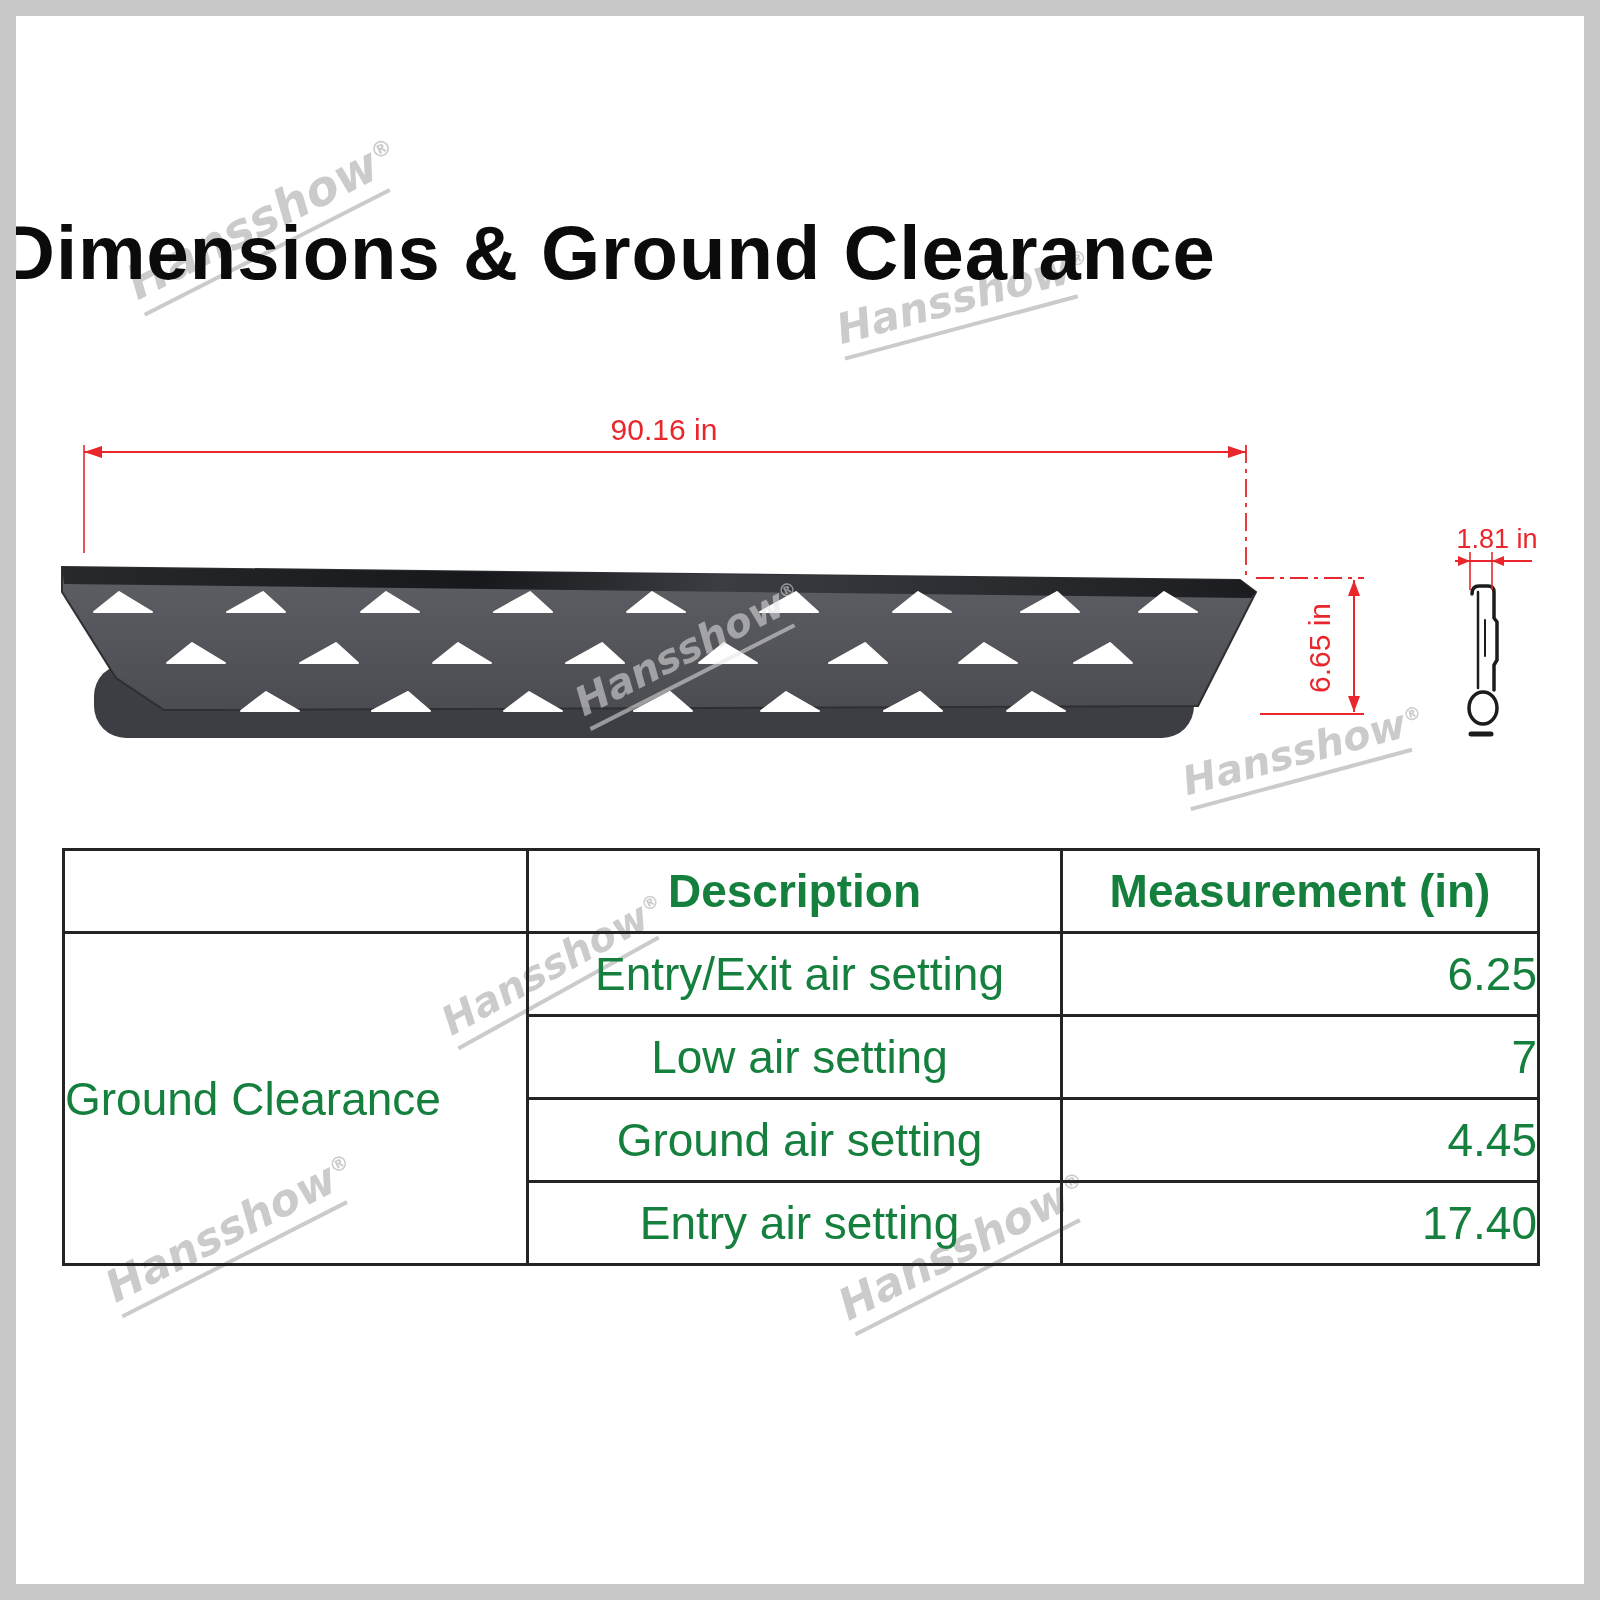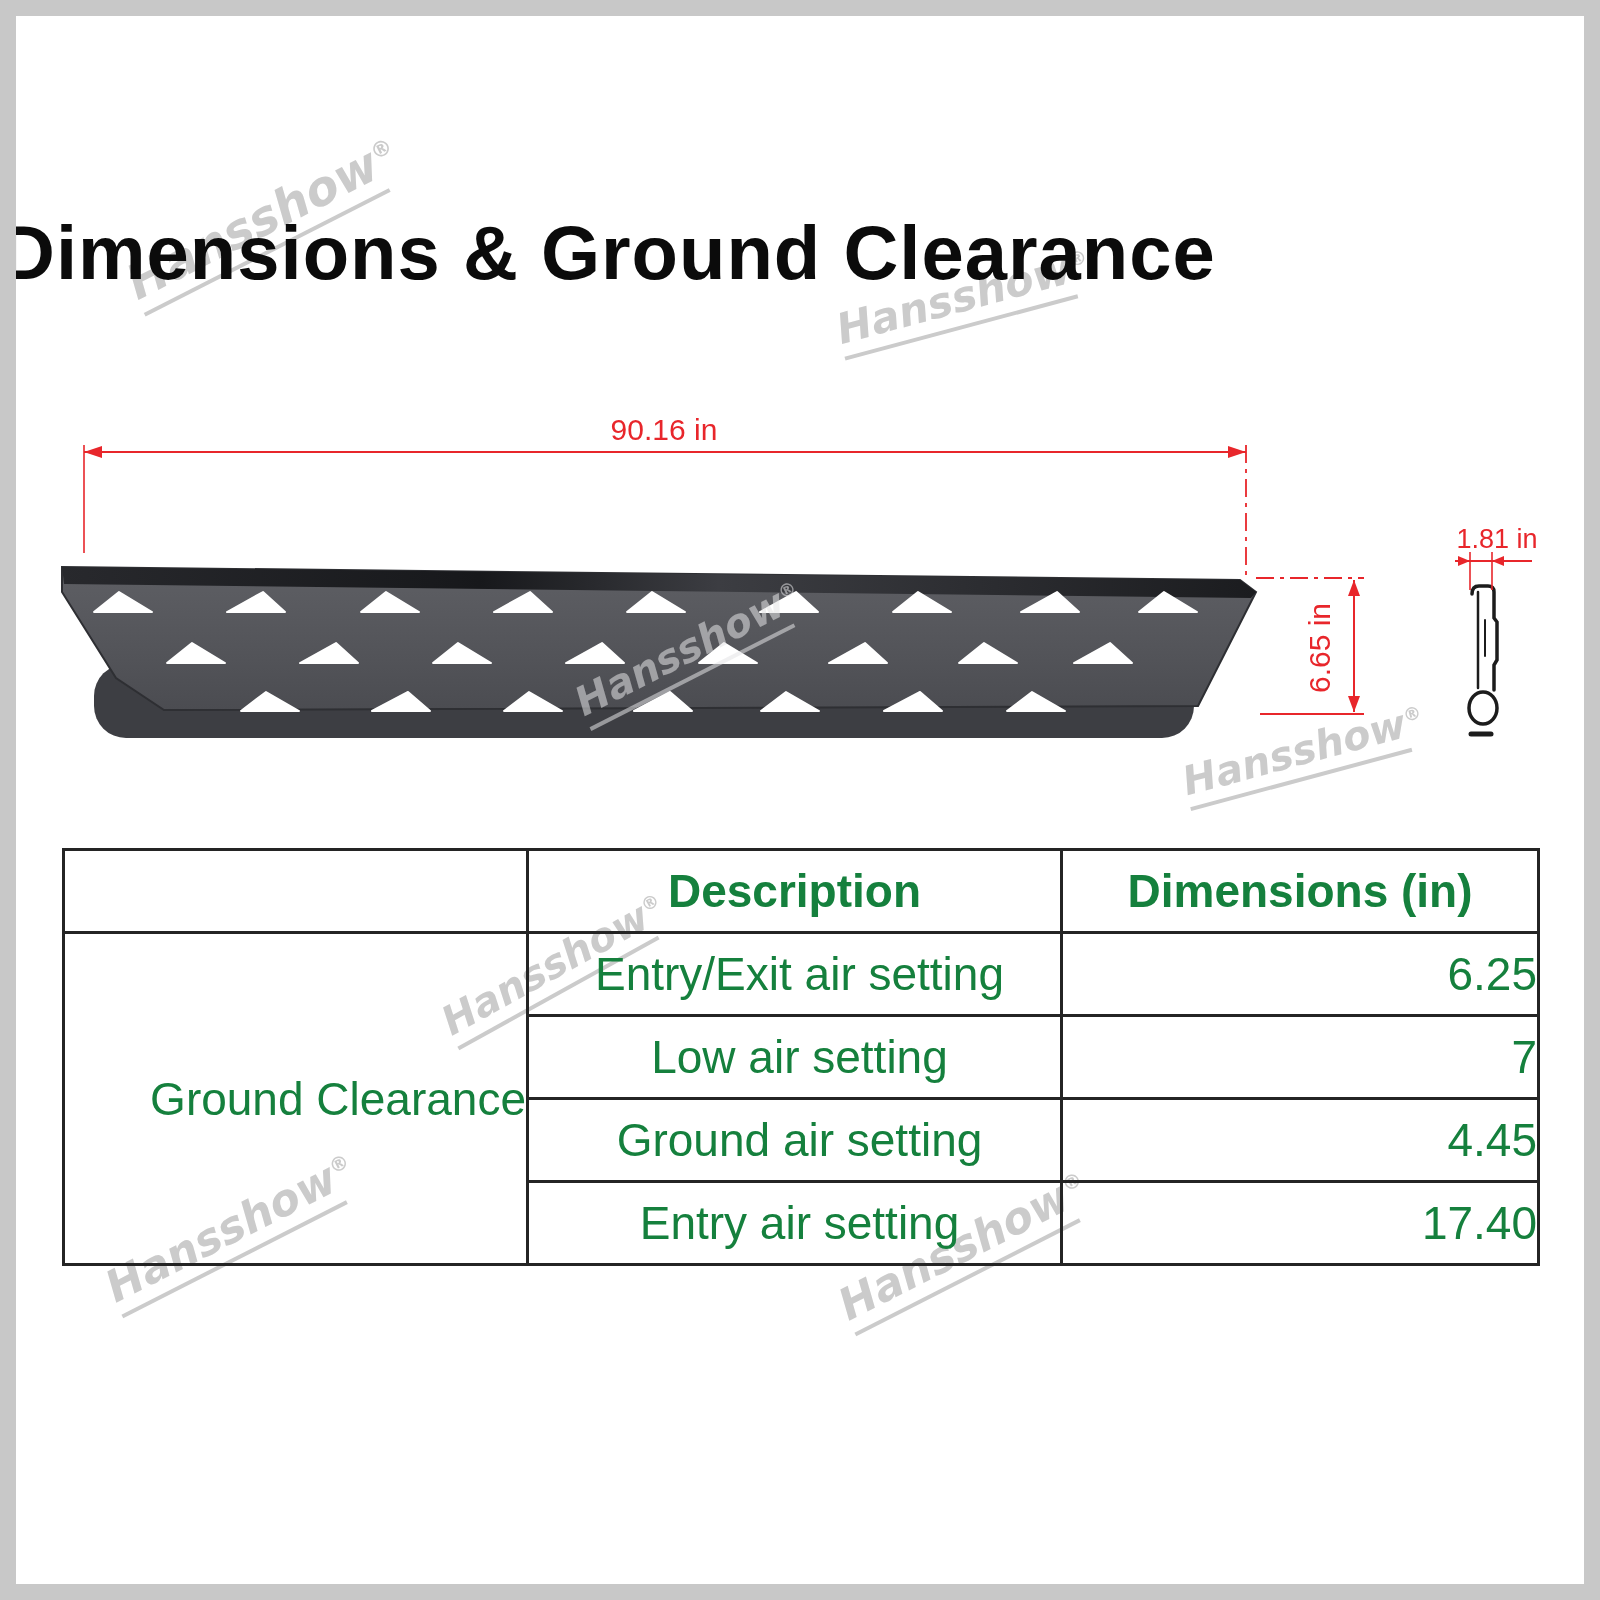--- a/index.html
+++ b/index.html
@@ -29,21 +29,21 @@
 
   
   .spec-table{position:absolute;left:62px;top:848px;z-index:3;border-collapse:collapse;
               table-layout:fixed;font-size:46px;color:#15803d;background:transparent;}
   .spec-table td,.spec-table th{border:3px solid #242424;padding:0;background:transparent;
               overflow:hidden;}
   .spec-table tr{height:83px;}
   .spec-table th{font-weight:bold;text-align:center;}
   .spec-table td.desc{text-align:center;padding-left:10px;}
   .spec-table td.val{text-align:right;}
-  .spec-table td.group{text-align:right;}
+  .spec-table td.group{text-align:left;}
 </style>
 </head>
 <body>
 
 <div class="canvas">
   <div class="frame"></div>
 
   <div class="wm wm1"><span class="wm-word">Hansshow</span><sup>®</sup></div>
   <div class="wm wm2"><span class="wm-word">Hansshow</span><sup>®</sup></div>
   <div class="wm wm3"><span class="wm-word">Hansshow</span><sup>®</sup></div>
@@ -138,21 +138,21 @@
   <table class="spec-table">
     <colgroup>
         <col style="width:464px">
         <col style="width:534px">
         <col style="width:477px">
       </colgroup>
     <tbody>
         <tr>
       <td class="group"></td>
       <th>Description</th>
-      <th>Dimensions (in)</th>
+      <th>Measurement (in)</th>
     </tr>
     <tr>
       <td class="group" rowspan="4">Ground Clearance</td>
       <td class="desc">Entry/Exit air setting</td>
       <td class="val">6.25</td>
     </tr>
     <tr>
       <td class="desc">Low air setting</td>
       <td class="val">7</td>
     </tr>

